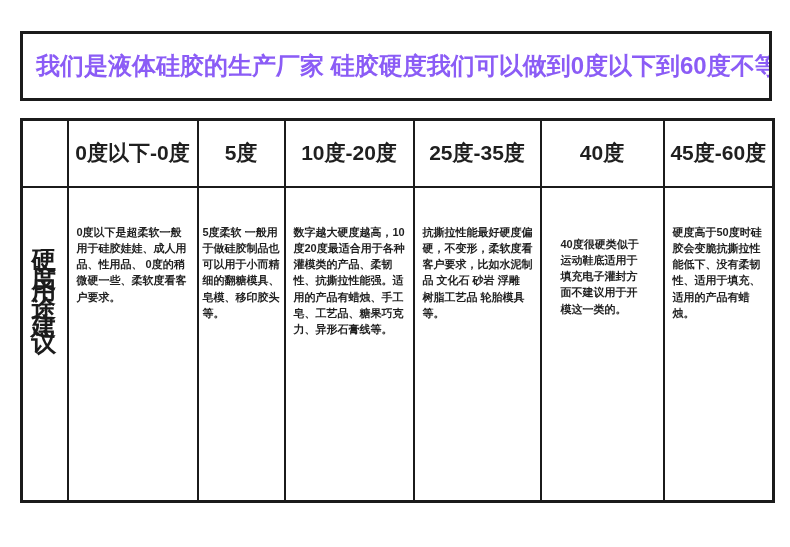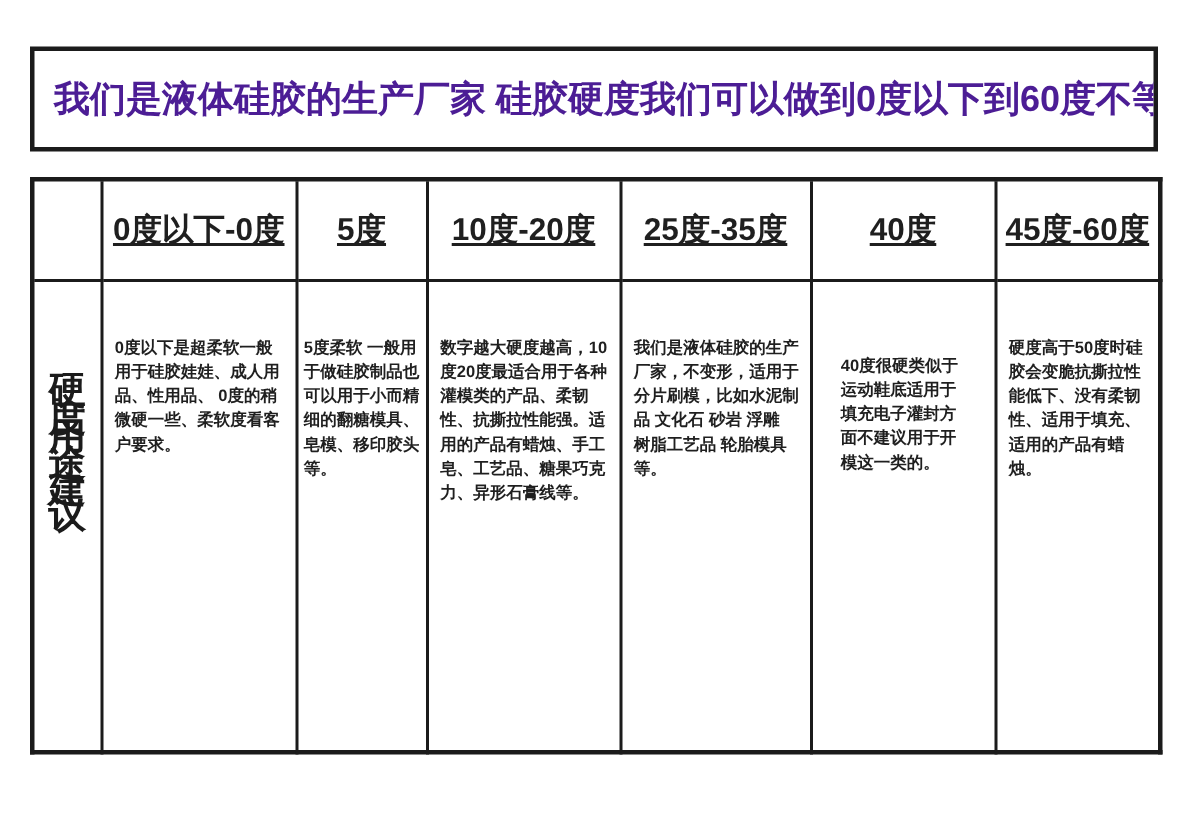--- a/index.html
+++ b/index.html
@@ -25,21 +25,21 @@
     background: #ffffff;
     display: flex;
     align-items: center;
     padding-left: 13px;
     overflow: hidden;
   }
   .banner-text {
     font-size: 24px;
     font-weight: bold;
     white-space: nowrap;
-    color: #4c1d95;
+    color: #8b5cf6;
   }
   table.hardness-table {
     position: absolute;
     left: 20px;
     top: 118px;
     width: 752px;
     height: 385px;
     border-collapse: collapse;
     table-layout: fixed;
     border: 3px solid #1b1b1b;
@@ -47,21 +47,20 @@
   }
   table.hardness-table td {
     border: 2px solid #1b1b1b;
     box-sizing: border-box;
     font-weight: bold;
     color: #1f1f1f;
     overflow: hidden;
   }
   tr.header-row {
     height: 67px;
-    text-decoration: underline;
   }
   td.header-cell {
     text-align: center;
     vertical-align: middle;
     font-size: 21px;
   }
   td.body-cell {
     vertical-align: top;
     text-align: left;
     font-size: 11px;
@@ -116,18 +115,18 @@
       <td class="header-cell">40度</td>
       <td class="header-cell">45度-60度</td>
     </tr>
     <tr class="body-row">
       <td class="side-cell">
         <span class="vertical-label">硬度用途建议</span>
       </td>
       <td class="body-cell">0度以下是超柔软一般用于硅胶娃娃、成人用品、性用品、 0度的稍微硬一些、柔软度看客户要求。</td>
       <td class="body-cell narrow-pad">5度柔软 一般用于做硅胶制品也可以用于小而精细的翻糖模具、皂模、移印胶头等。</td>
       <td class="body-cell">数字越大硬度越高，10度20度最适合用于各种灌模类的产品、柔韧性、抗撕拉性能强。适用的产品有蜡烛、手工皂、工艺品、糖果巧克力、异形石膏线等。</td>
-      <td class="body-cell">我们是液体硅胶的生产厂家，不变形，适用于分片刷模，比如水泥制品 文化石 砂岩 浮雕 树脂工艺品 轮胎模具等。</td>
+      <td class="body-cell">抗撕拉性能最好硬度偏硬，不变形，柔软度看客户要求，比如水泥制品 文化石 砂岩 浮雕 树脂工艺品 轮胎模具等。</td>
       <td class="body-cell wide-pad">40度很硬类似于运动鞋底适用于填充电子灌封方面不建议用于开模这一类的。</td>
       <td class="body-cell">硬度高于50度时硅胶会变脆抗撕拉性能低下、没有柔韧性、适用于填充、适用的产品有蜡烛。</td>
     </tr>
   </tbody>
 </table>
 
 </body></html>

